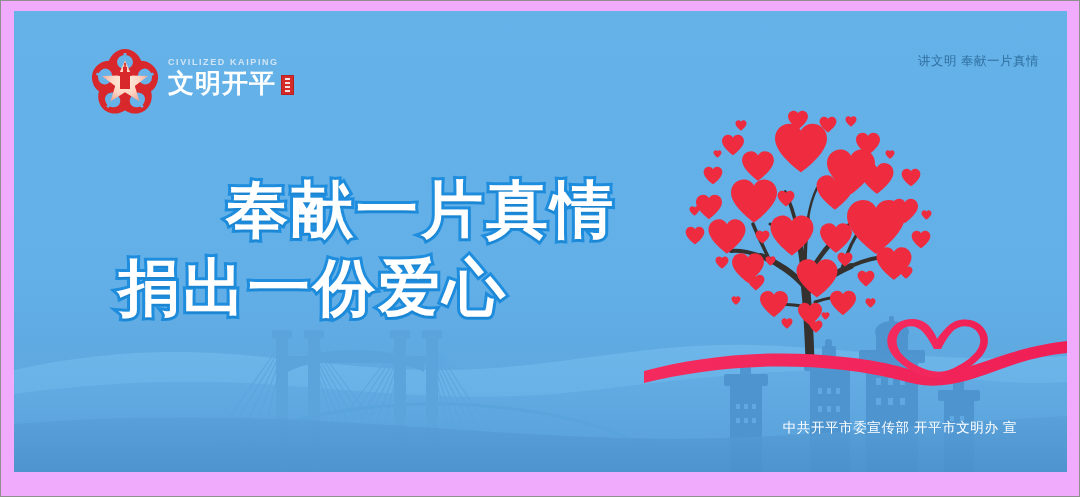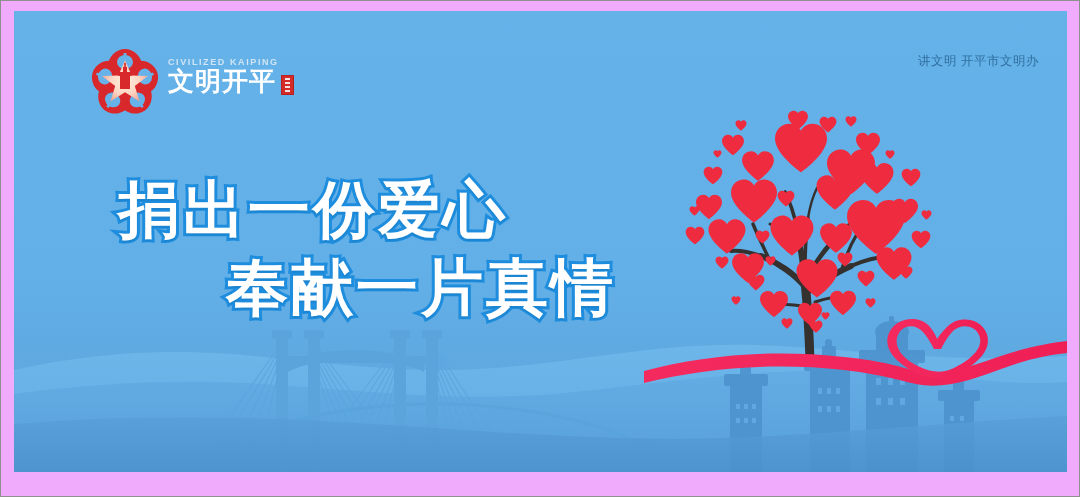--- a/index.html
+++ b/index.html
@@ -77,21 +77,20 @@
     letter-spacing: 1.6px;
     color: #cfe4f4;
     font-weight: 700;
     line-height: 12px;
     white-space: nowrap;
   }
   .logo-cn-row {
     display: flex;
     align-items: flex-end;
     gap: 5px;
-    font-family: Liberation Mono, monospace;
   }
   .logo-cn {
     font-size: 26px;
     font-weight: 700;
     color: #ffffff;
     line-height: 30px;
     letter-spacing: 1px;
     white-space: nowrap;
   }
   .logo-seal {
@@ -381,25 +380,25 @@
       </div>
       <div class="logo-text">
         <div class="logo-en">CIVILIZED KAIPING</div>
         <div class="logo-cn-row">
           <div class="logo-cn">文明开平</div>
           <div class="logo-seal"></div>
         </div>
       </div>
     </div>
 
-    <div class="tagline">讲文明 开平市文明办</div>
+    <div class="tagline">讲文明 奉献一片真情</div>
 
     <div class="headline">
+      <div class="headline-line second">奉献一片真情</div>
       <div class="headline-line">捐出一份爱心</div>
-      <div class="headline-line second">奉献一片真情</div>
     </div>
 
     <div class="heart-tree">
       <svg viewBox="0 0 285 265" aria-hidden="true">
         <defs>
           <symbol id="hrt" viewBox="0 0 32 30">
             <path d="M16,29 C16,29 1,18.5 1,9.6 C1,4.4 5,1 9.4,1 C12.4,1 14.9,2.7 16,5 C17.1,2.7 19.6,1 22.6,1 C27,1 31,4.4 31,9.6 C31,18.5 16,29 16,29 Z"></path>
           </symbol>
         </defs>
 
@@ -493,17 +492,18 @@
                  C290,41 292,45 293,48 C295,45 298,41 303,36
                  C314,24 336,27 342,41 C349,56 337,72 312,83
                  C300,88 284,88 272,82 Z
                  M276,76 C288,82 300,82 310,77 C330,67 340,55 335,44
                  C331,34 316,32 308,41 C303,47 300,52 297,58
                  L290,58 C287,52 284,47 279,41 C271,32 258,34 254,44
                  C249,55 258,68 276,76 Z" fill="url(#rib)" fill-rule="evenodd"></path>
       </svg>
     </div>
 
+    <div class="credit">中共开平市委宣传部  开平市文明办  宣</div>
 
   </div>
 
   <div class="frame-edge"></div>
 </div>
 
 </body></html>

